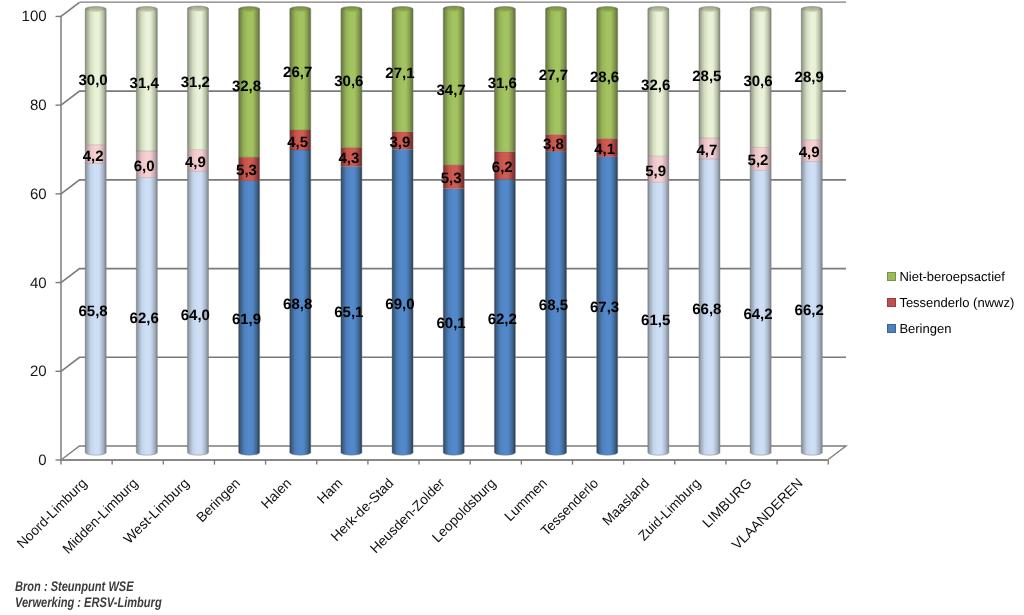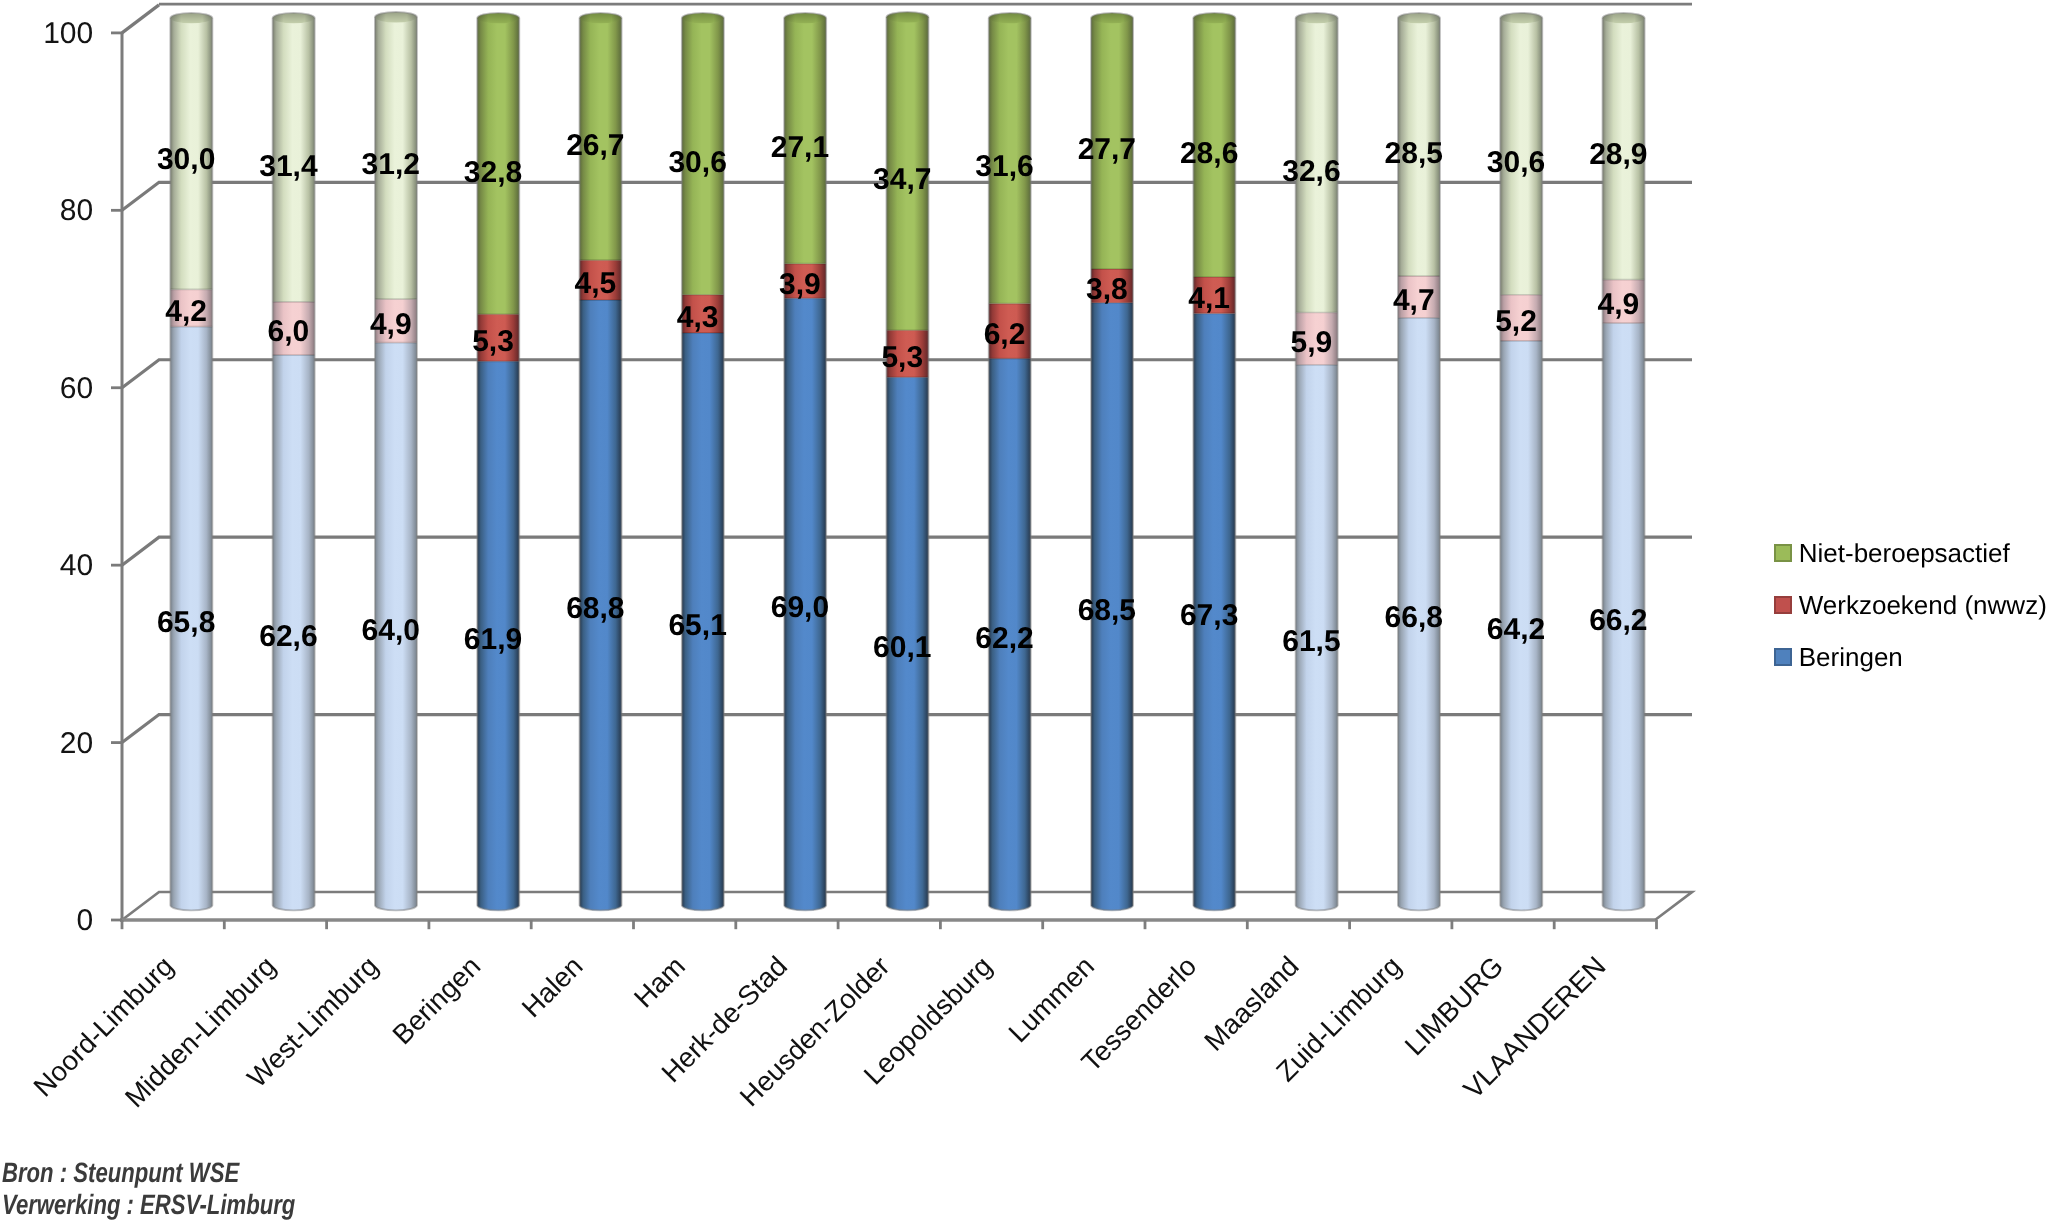--- a/index.html
+++ b/index.html
@@ -13,21 +13,21 @@
   .legend{position:absolute;left:887px;top:265.6px;width:150px;}
   .legend-row{position:relative;height:26.1px;display:flex;align-items:flex-start;}
   .legend-swatch{display:inline-block;width:7.2px;height:7.2px;margin-top:6.0px;
                  border:0.7px solid rgba(0,0,0,0.22);box-sizing:content-box;flex:0 0 auto;}
   .sw-green{background:#9bbb59;}
   .sw-red{background:#c0504d;}
   .sw-blue{background:#4f81bd;}
   .legend-text{font-family:"Liberation Sans",sans-serif;font-size:13px;color:#000;
                white-space:nowrap;margin-left:3.2px;line-height:12.6px;margin-top:5px;}
 
-  .source-note{position:absolute;left:1px;top:579.4px;}
+  .source-note{position:absolute;left:15px;top:579.4px;}
   .source-line{font-family:"Liberation Sans",sans-serif;font-size:14px;font-style:italic;
                font-weight:bold;color:#3b3b3b;line-height:15.8px;white-space:nowrap;
                transform:scaleX(0.79);transform-origin:left center;}
 </style>
 </head>
 <body>
 
 <div id="chart-root">
 
   <svg id="chart-svg" width="1024" height="615" viewBox="0 0 1024 615">
@@ -392,21 +392,21 @@
       </g>
     </svg>
 
   <div class="legend">
     <div class="legend-row">
       <span class="legend-swatch sw-green"></span>
       <span class="legend-text">Niet-beroepsactief</span>
     </div>
     <div class="legend-row">
       <span class="legend-swatch sw-red"></span>
-      <span class="legend-text">Werkzoekend (nwwz)</span>
+      <span class="legend-text">Tessenderlo (nwwz)</span>
     </div>
     <div class="legend-row">
       <span class="legend-swatch sw-blue"></span>
       <span class="legend-text">Beringen</span>
     </div>
   </div>
 
   <div class="source-note">
     <div class="source-line">Bron : Steunpunt WSE</div>
     <div class="source-line">Verwerking : ERSV-Limburg</div>

